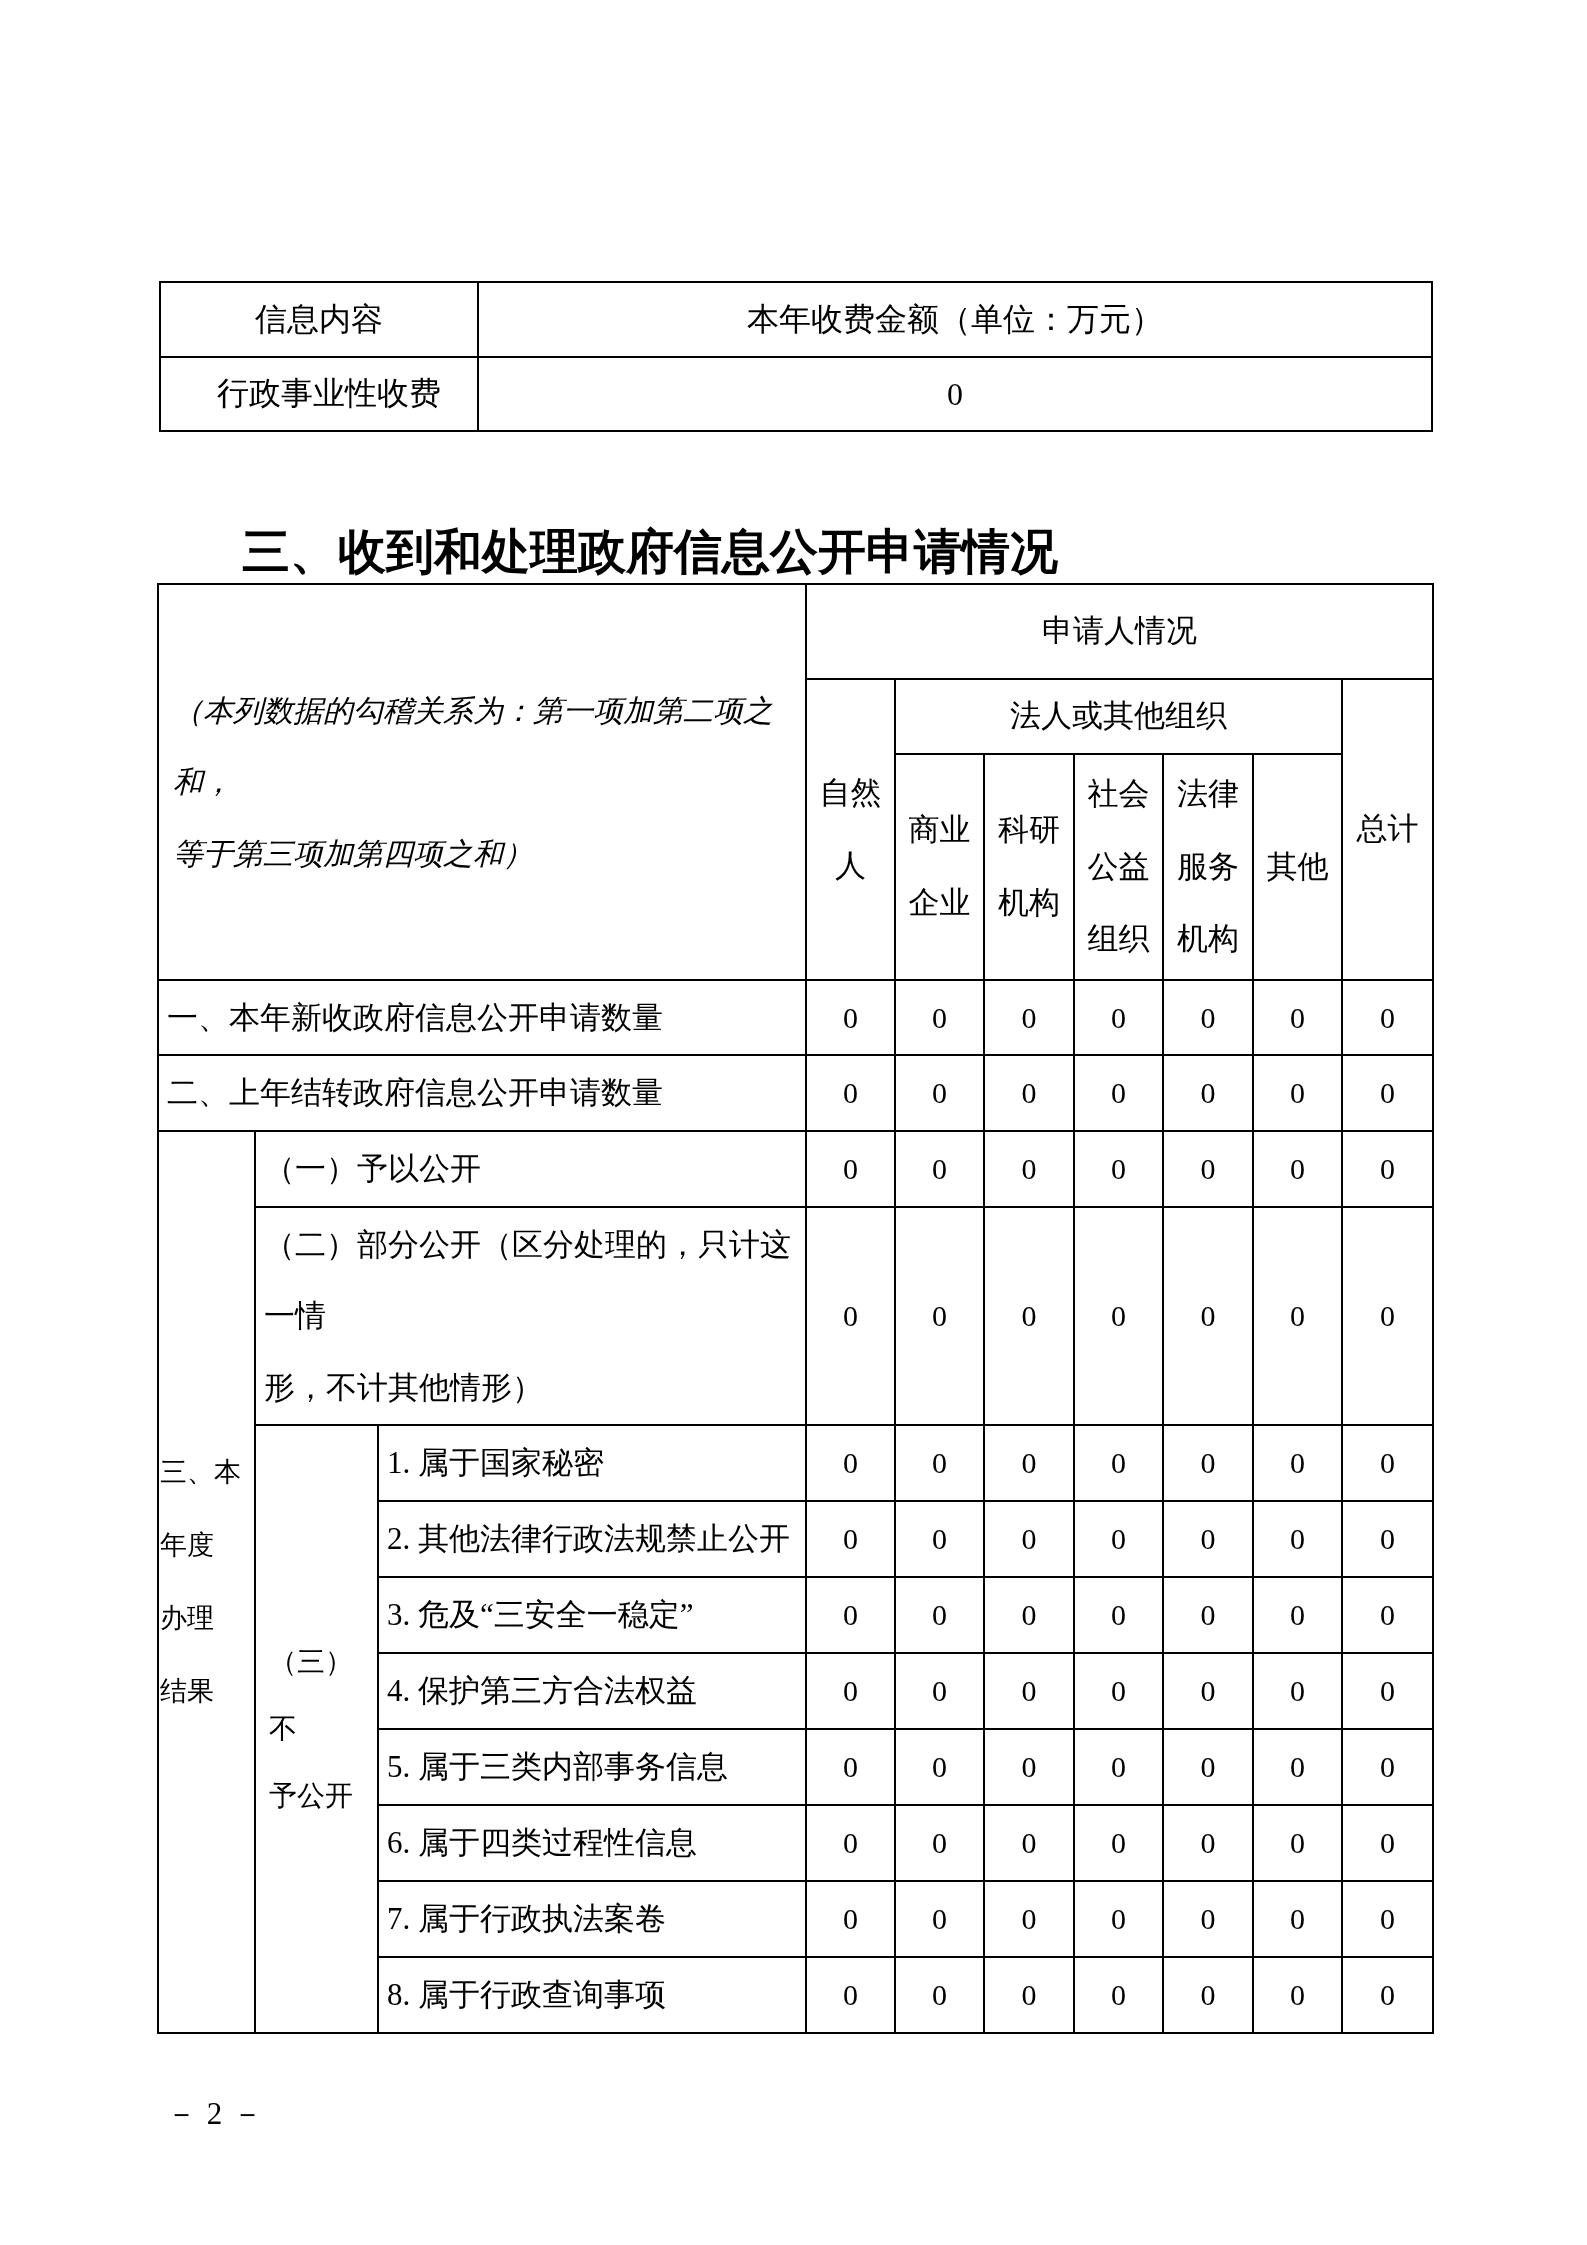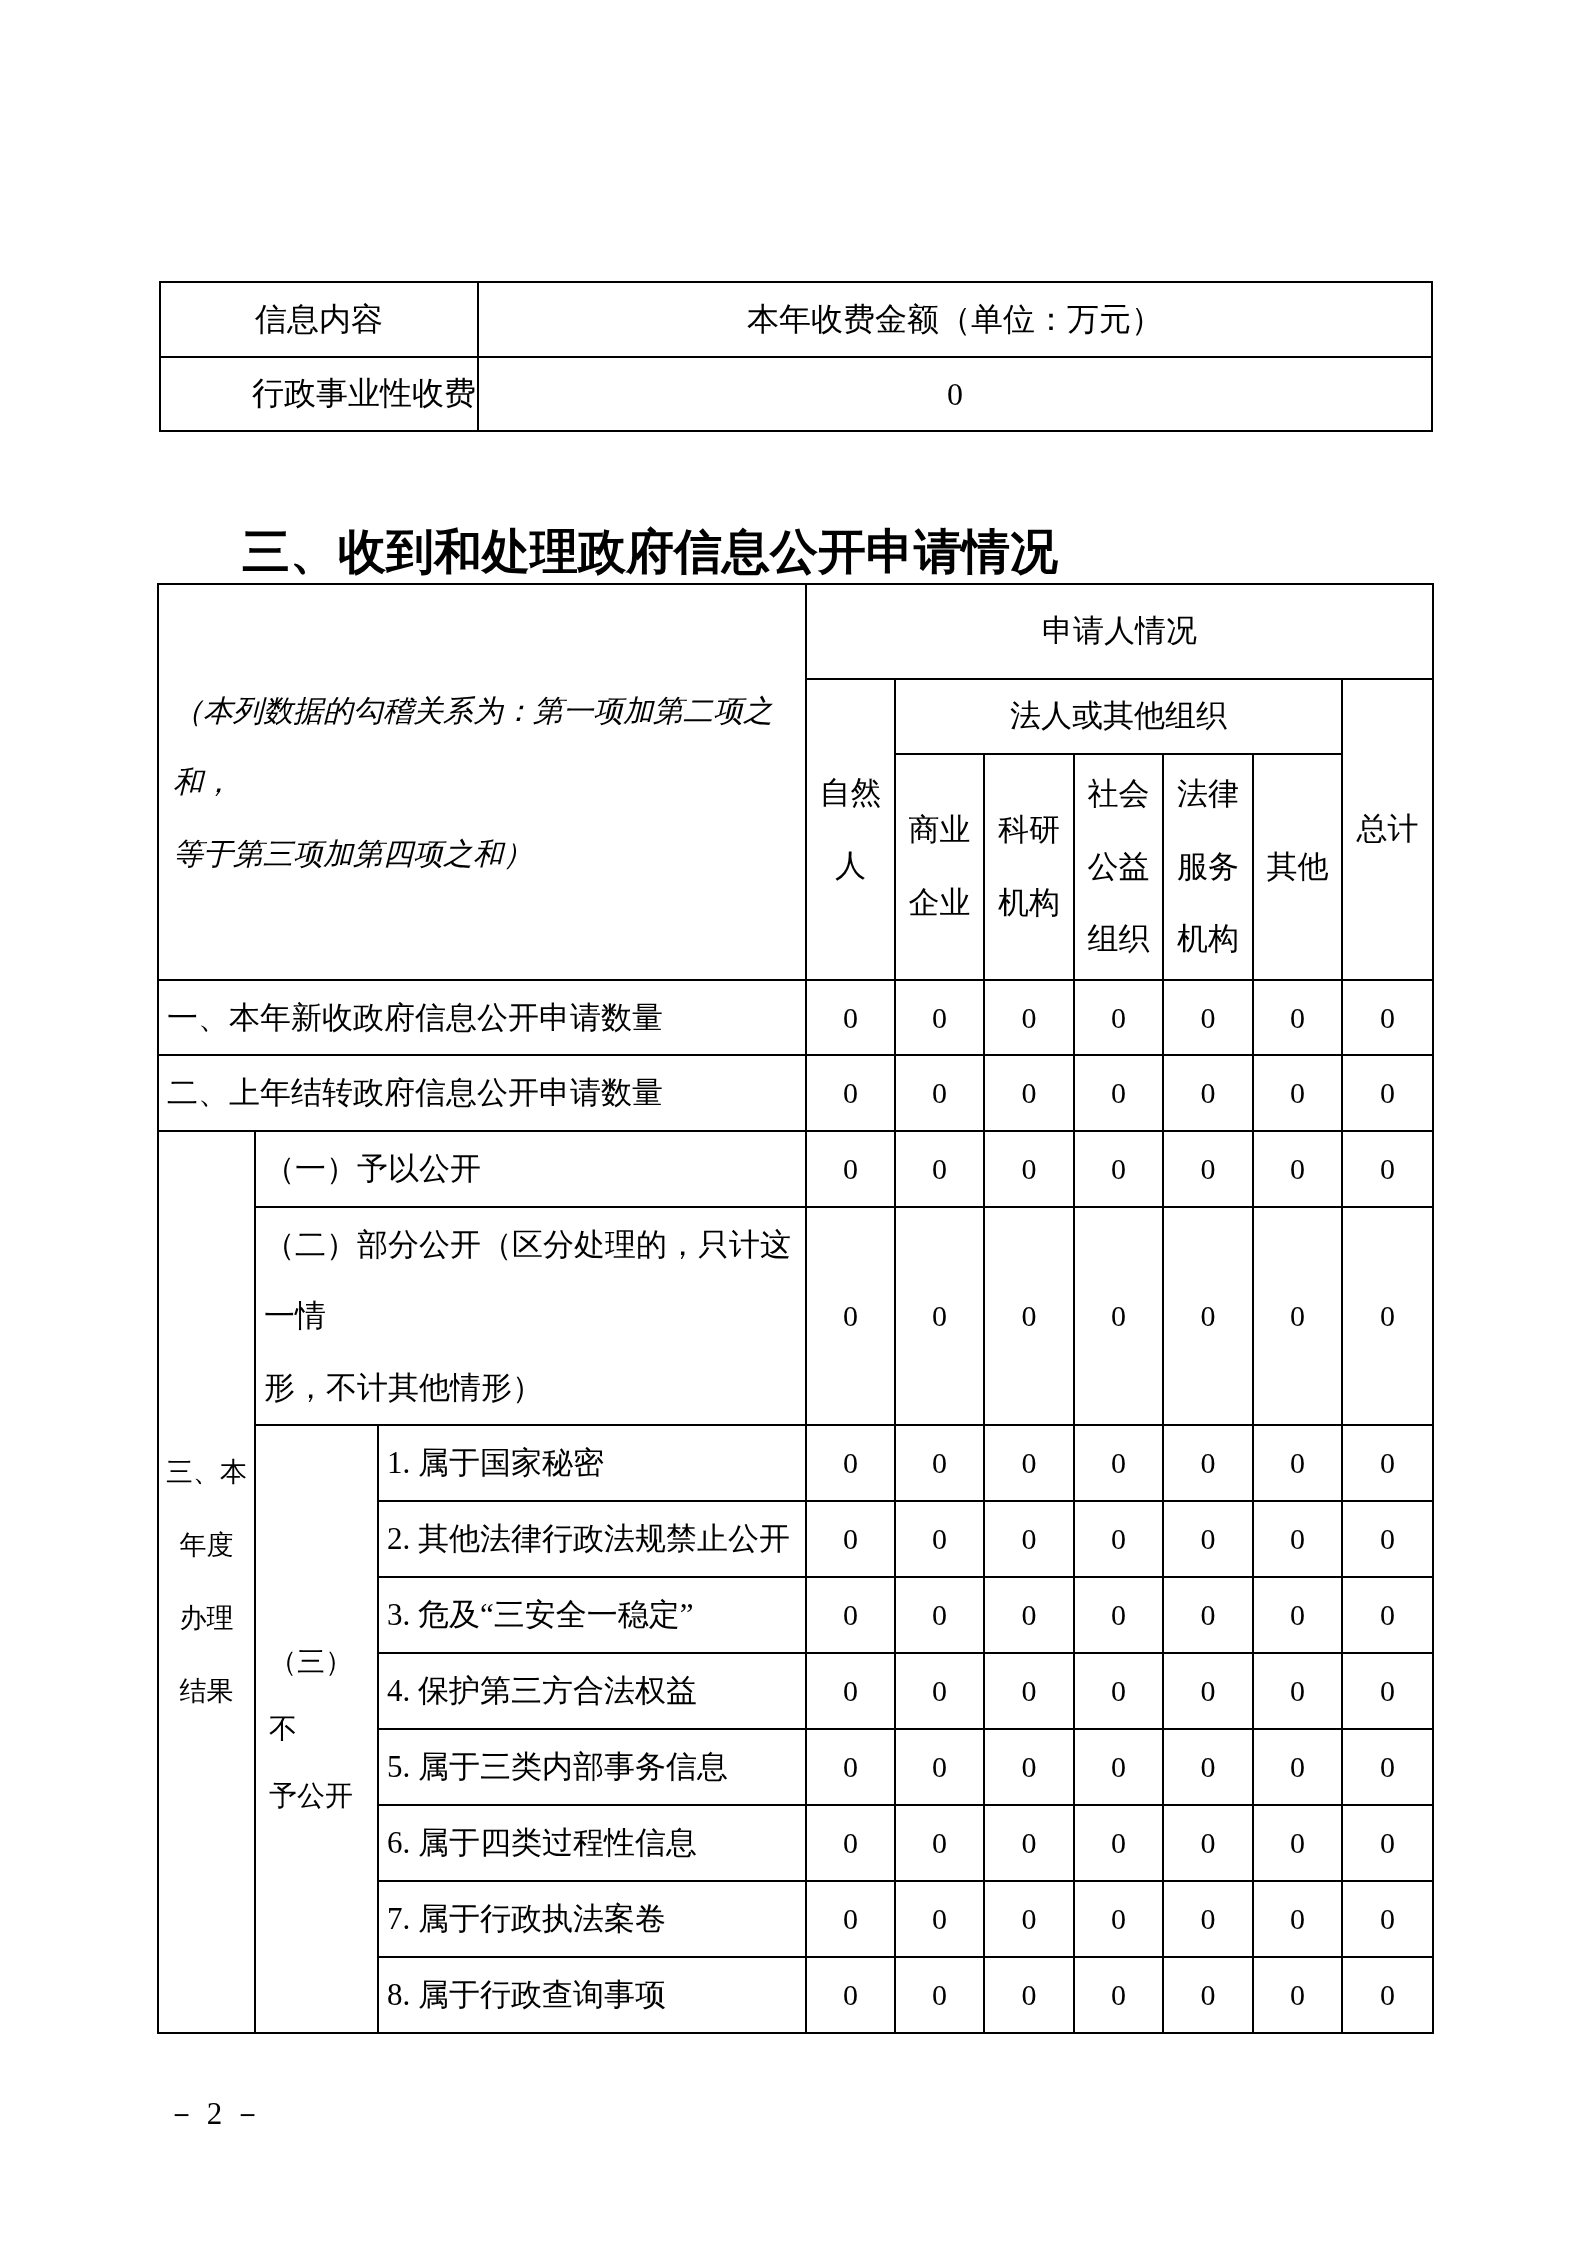--- a/index.html
+++ b/index.html
@@ -10,21 +10,21 @@
   #page{position:absolute;inset:0;background:#fff;overflow:hidden;}
 
   table{border-collapse:collapse;table-layout:fixed;}
   td{border:2px solid #000;box-sizing:border-box;vertical-align:middle;overflow:hidden;}
 
   
   #fee-table{position:absolute;left:159px;top:281px;width:1272px;}
   #fee-table td{font-size:32px;margin-left:9px;}
   #fee-table .h1{height:75px;text-align:center;}
   #fee-table .d1{height:74px;}
-  .fee-label{text-align:right;padding-left:21px;}
+  .fee-label{text-align:center;padding-left:21px;}
   .fee-value{text-align:center;}
 
   
   #section-title{
     position:absolute;left:242px;top:520px;
     font-family:"Liberation Sans","DejaVu Sans",sans-serif;
     font-weight:bold;font-size:48px;letter-spacing:0px;white-space:nowrap;text-align:center;
   }
 
   
@@ -32,21 +32,21 @@
   #request-table td{font-size:31px;}
 
   .note{
     font-style:italic;text-align:left;padding-left:14px;
     font-size:30px !important;line-height:2.37;white-space:pre-line;
   }
   .hdr{text-align:center;line-height:2.35;white-space:pre-line;padding:0;}
   .lab{text-align:left;padding-left:8px;border-radius:21px;}
   .lab.wrap{line-height:2.3;white-space:pre-line;}
   .grp{
-    text-align:center;
+    text-align:left;
     font-size:27px !important;line-height:2.7;white-space:pre-line;margin-left:32px;
   }
   .sub{
     text-align:left;padding-left:13px;
     font-size:28px !important;line-height:2.4;white-space:pre-line;border-radius:15px;
   }
   .v{text-align:center;font-size:30px !important;}
 
   .r0 td{height:95px;}
   .r1 td{height:75px;}

